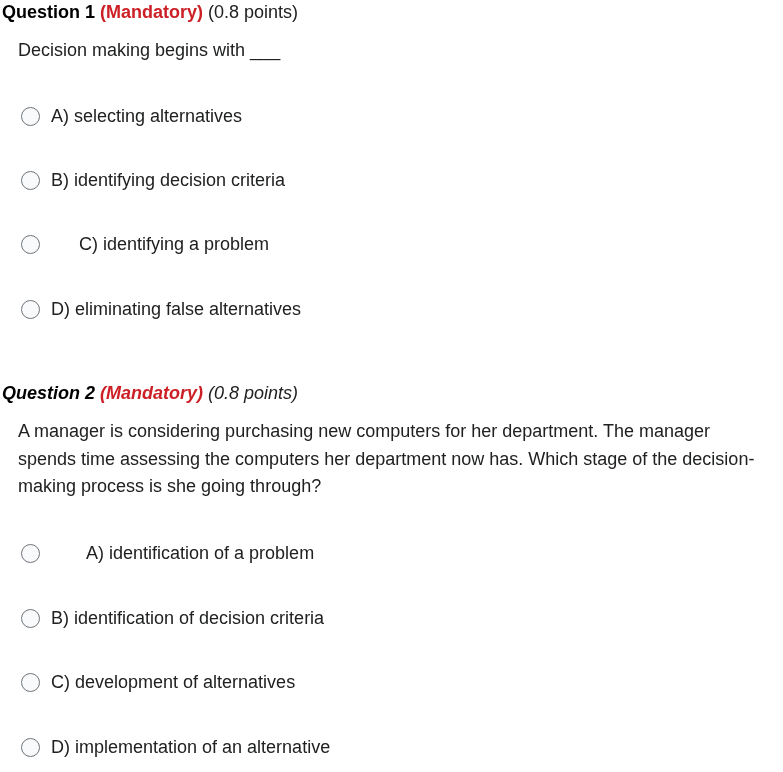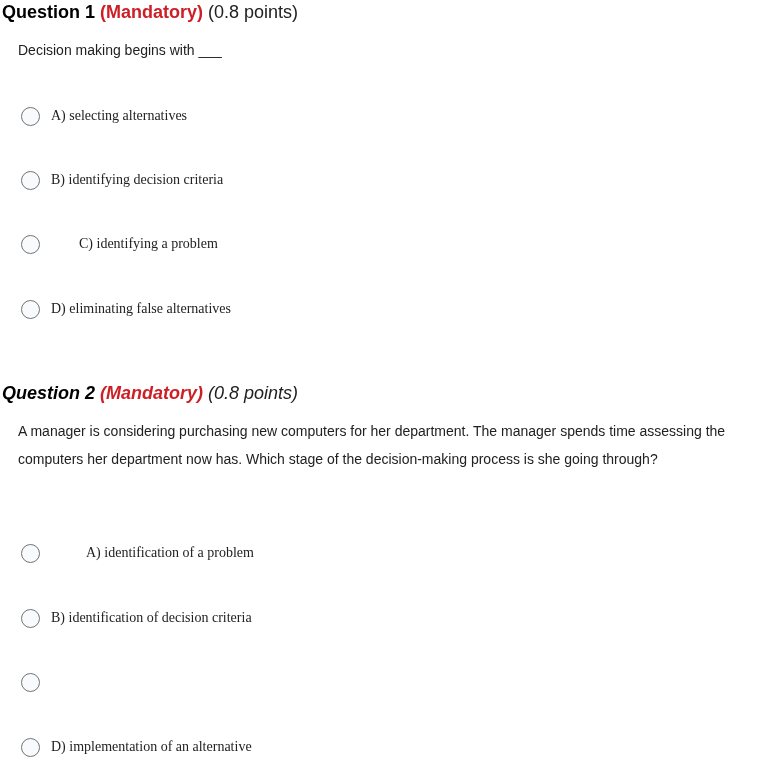--- a/index.html
+++ b/index.html
@@ -10,26 +10,26 @@
   }
   .q-title {
     position: absolute; left: 2px;
     font-size: 18px; line-height: 24px; white-space: nowrap;
   }
   .q-title .num { font-weight: bold; color: #000000; }
   .q-title .mand { font-weight: bold; color: #cd2026; }
   .q-title .pts { color: #202122; }
   .q-text {
     position: absolute; left: 18px; width: 740px;
-    font-size: 14px; line-height: 27.5px;
+    font-size: 18px; line-height: 27.5px;
   }
   .option {
     position: absolute; left: 21px; height: 26px;
     display: flex; align-items: center; cursor: pointer;
-    font-size: 14px; white-space: nowrap; font-family: Liberation Serif, serif;
+    font-size: 18px; white-space: nowrap;
   }
   .radio {
     width: 19px; height: 19px; border-radius: 50%;
     border: 1.3px solid #6f7378; background: #f9fafb;
     box-sizing: border-box; margin-right: 11px; flex: 0 0 auto;
   }
 </style>
 </head>
 <body>
 
@@ -67,17 +67,18 @@
 <div class="option" style="top:540px;gap:35px;">
   <span class="radio"></span>
   <span>A) identification of a problem</span>
 </div>
 <div class="option" style="top:605px;">
   <span class="radio"></span>
   <span>B) identification of decision criteria</span>
 </div>
 <div class="option" style="top:669px;">
   <span class="radio"></span>
+  <span>C) development of alternatives</span>
 </div>
 <div class="option" style="top:734px;">
   <span class="radio"></span>
   <span>D) implementation of an alternative</span>
 </div>
 
 </body></html>

